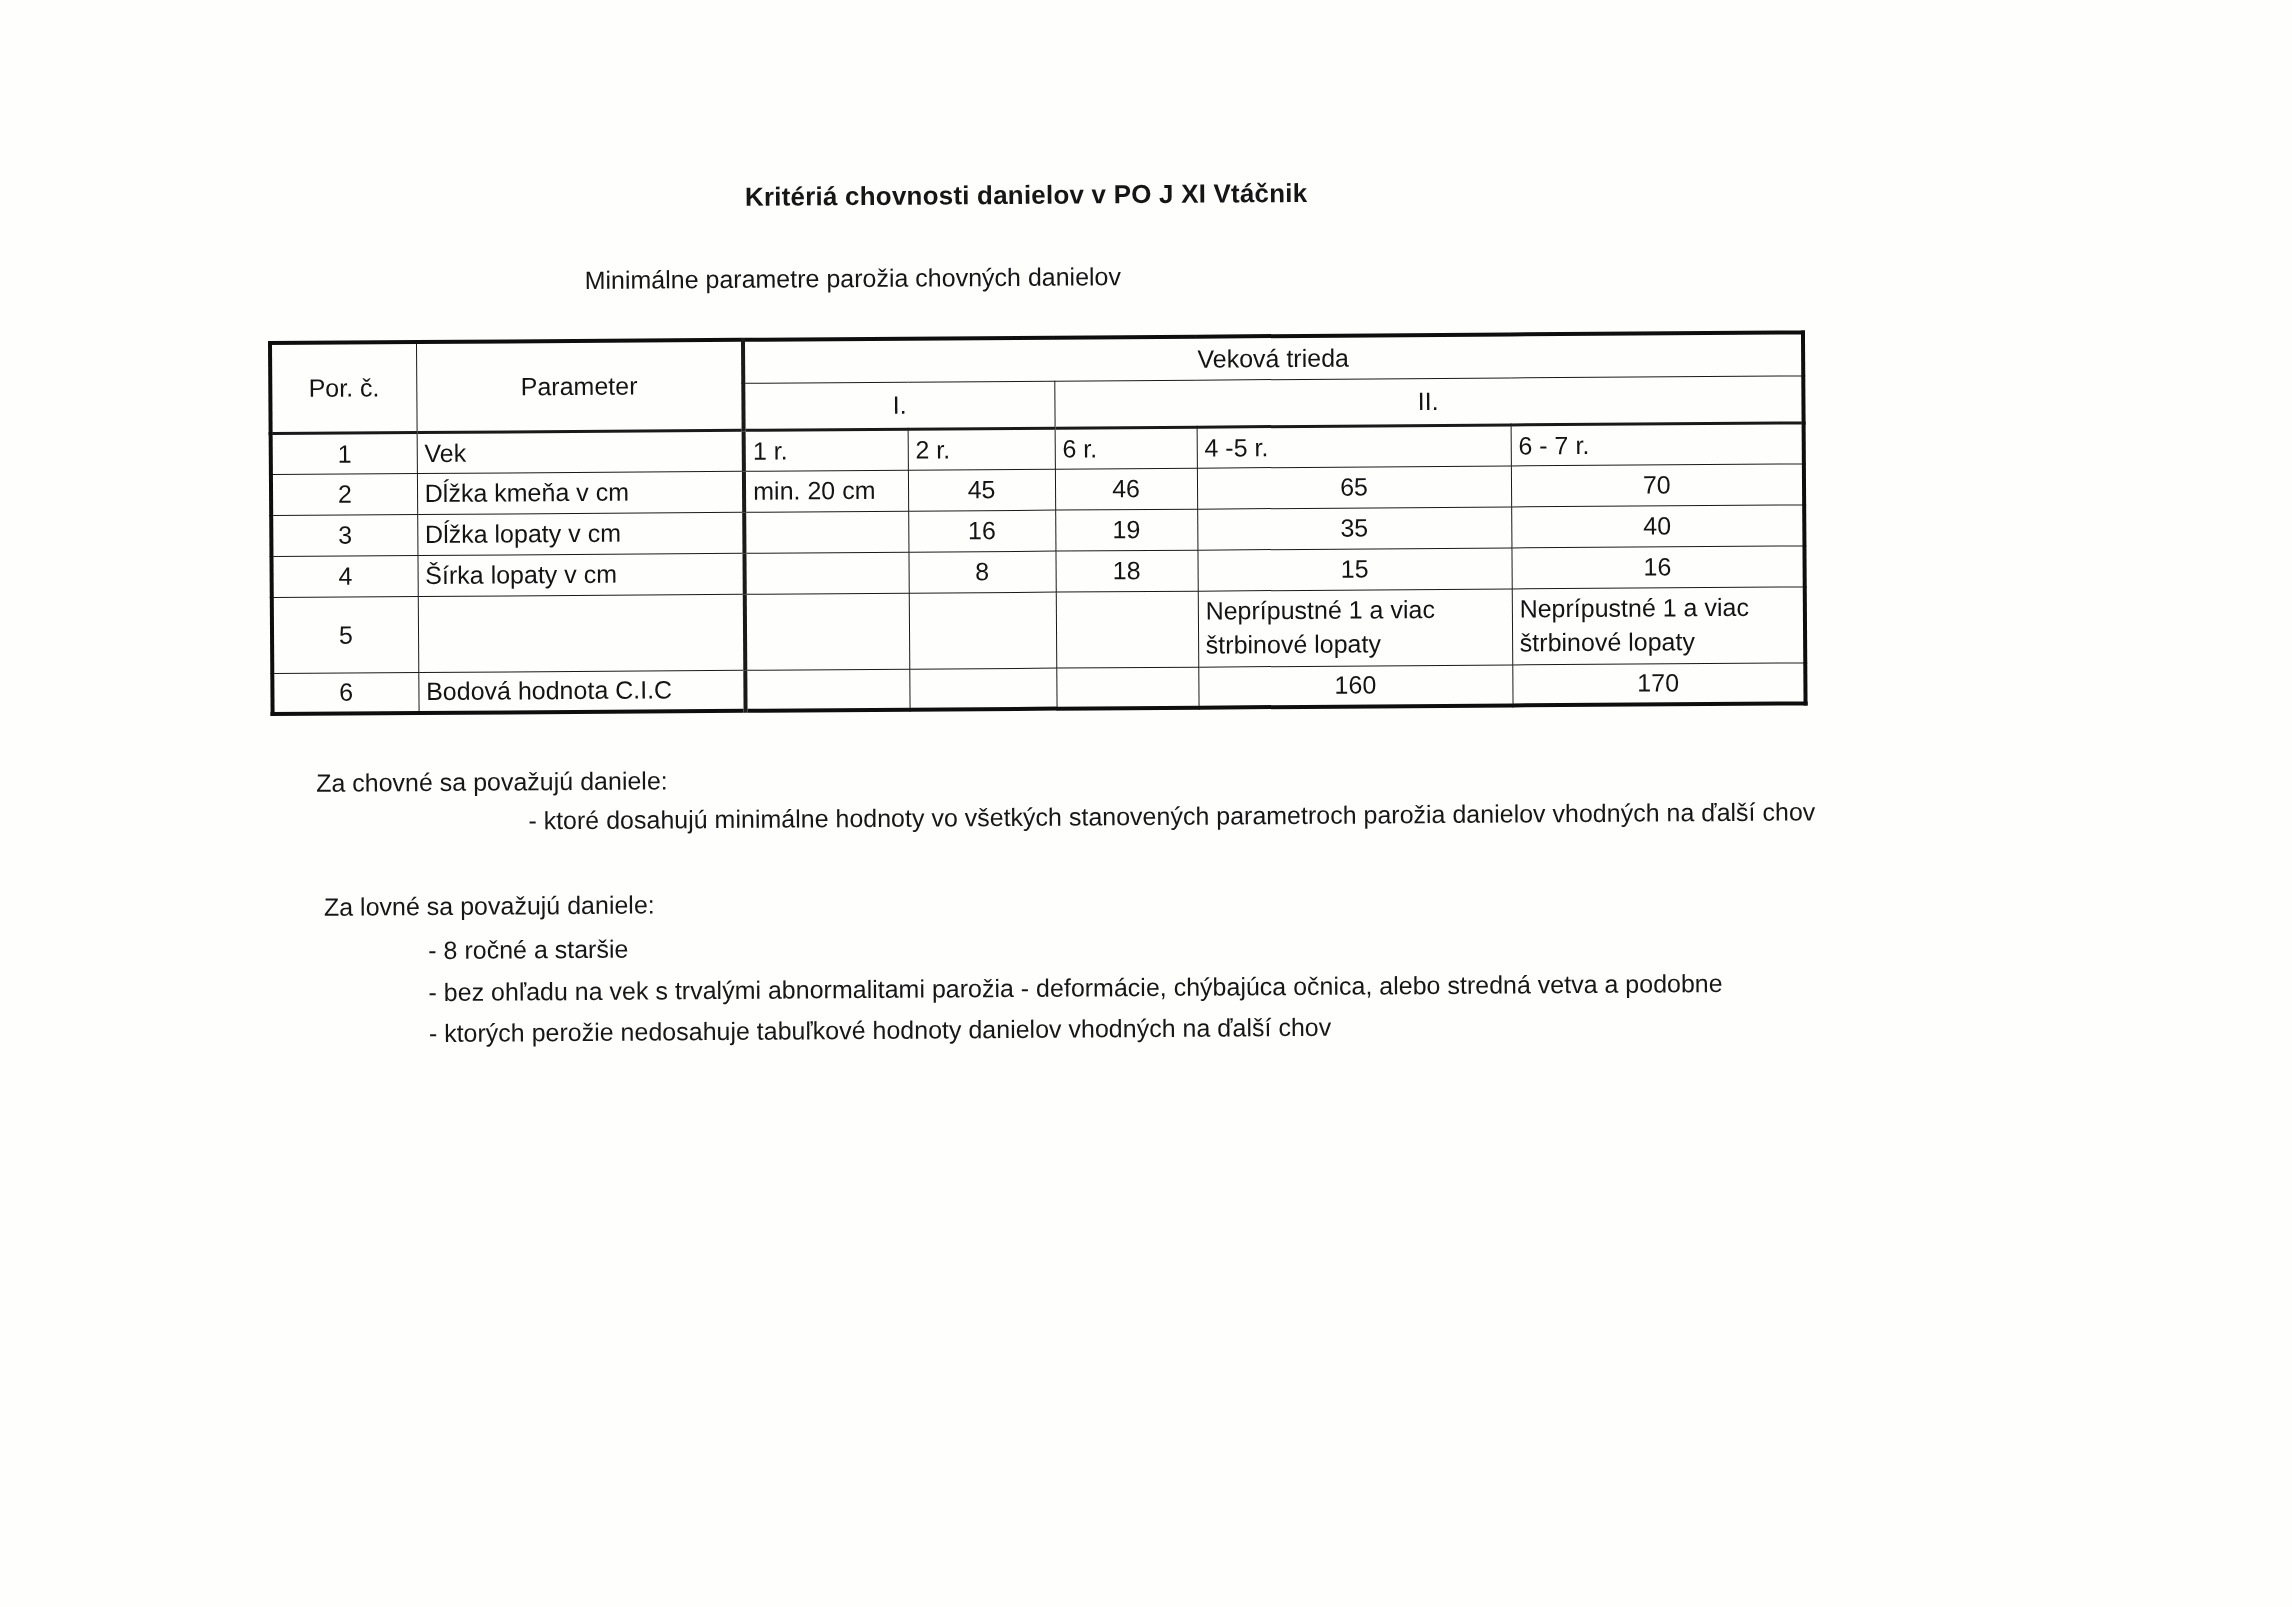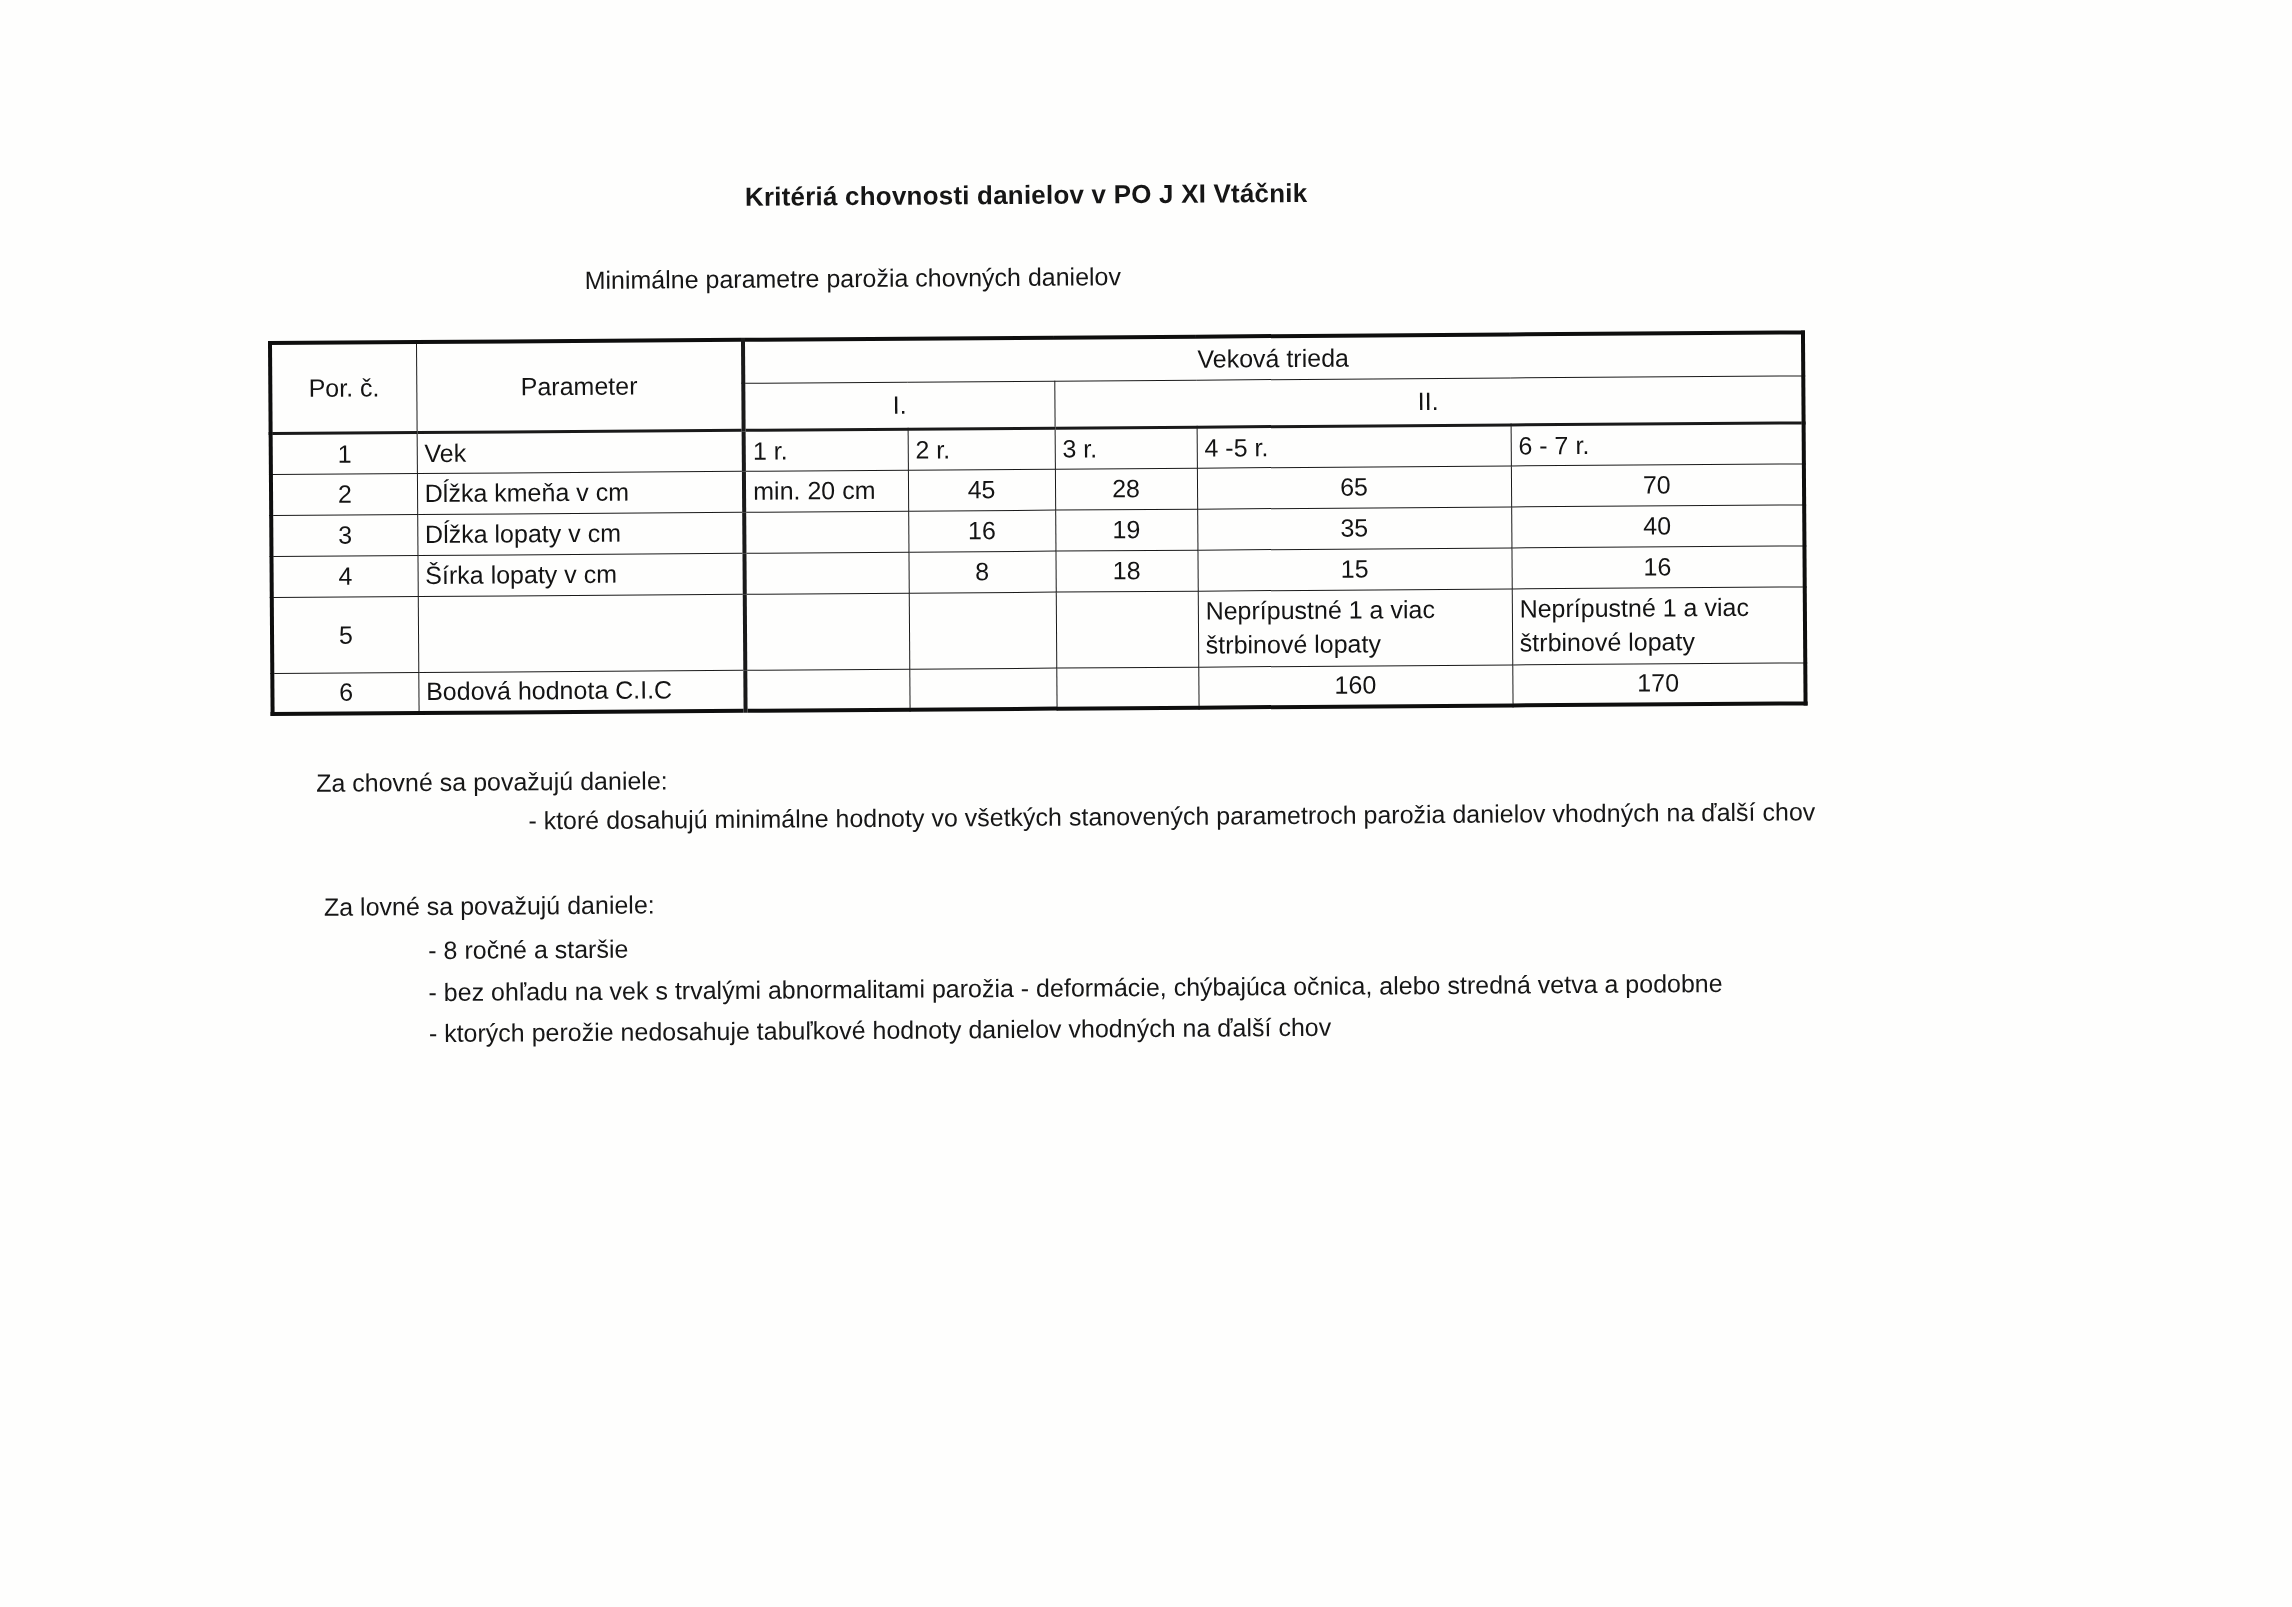--- a/index.html
+++ b/index.html
@@ -112,31 +112,31 @@
         <tr class="r-head-b">
           <th colspan="2" class="txt-c b-bottom-thick">I.</th>
           <th colspan="3" class="txt-c b-bottom-thick">II.</th>
         </tr>
 
         <tr class="r-std">
           <td class="txt-c">1</td>
           <td class="txt-l b-right-thick">Vek</td>
           <td class="txt-l">1 r.</td>
           <td class="txt-l">2 r.</td>
-          <td class="txt-l">3 r.</td>
+          <td class="txt-l">6 r.</td>
           <td class="txt-l">4 -5 r.</td>
           <td class="txt-l">6 - 7 r.</td>
         </tr>
 
         <tr class="r-std">
           <td class="txt-c">2</td>
           <td class="txt-l b-right-thick">Dĺžka kmeňa v cm</td>
           <td class="txt-l">min. 20 cm</td>
           <td class="txt-c">45</td>
-          <td class="txt-c">28</td>
+          <td class="txt-c">46</td>
           <td class="txt-c">65</td>
           <td class="txt-c">70</td>
         </tr>
 
         <tr class="r-std">
           <td class="txt-c">3</td>
           <td class="txt-l b-right-thick">Dĺžka lopaty v cm</td>
           <td class="txt-l"></td>
           <td class="txt-c">16</td>
           <td class="txt-c">19</td>

